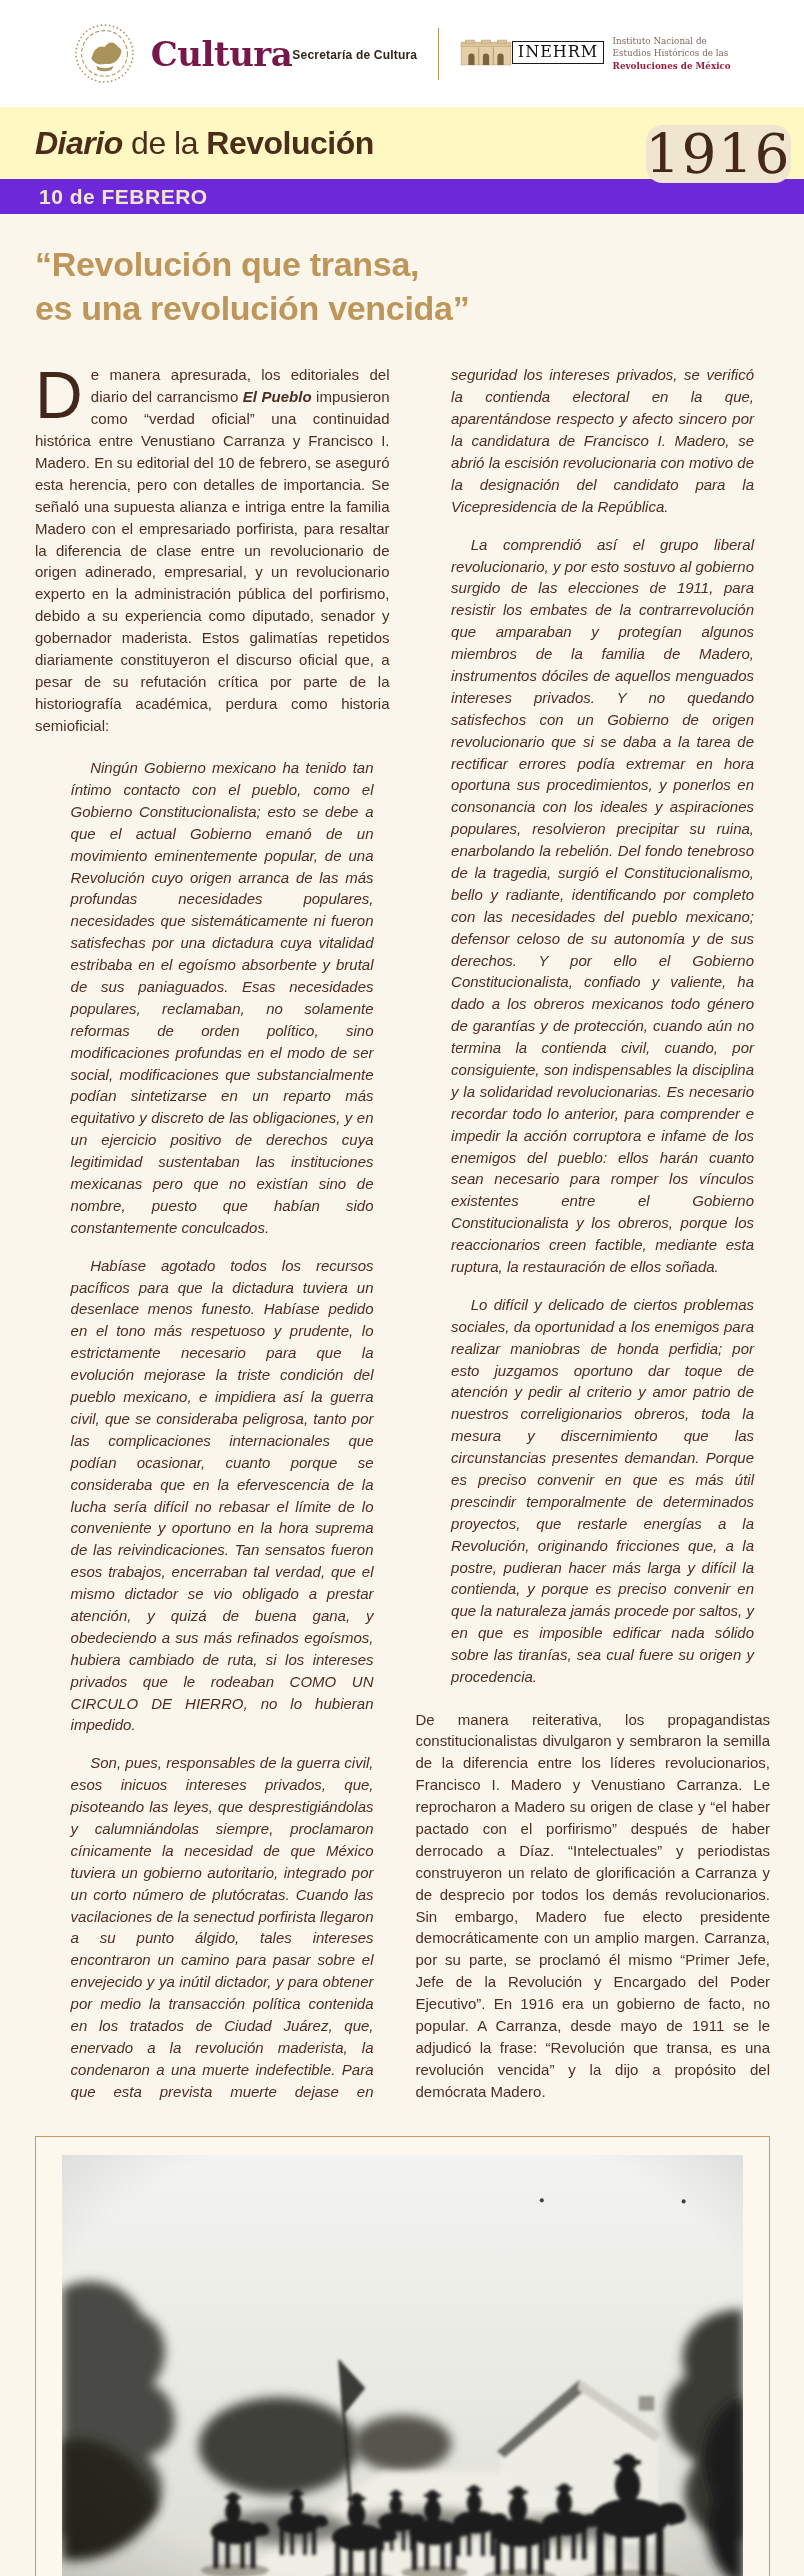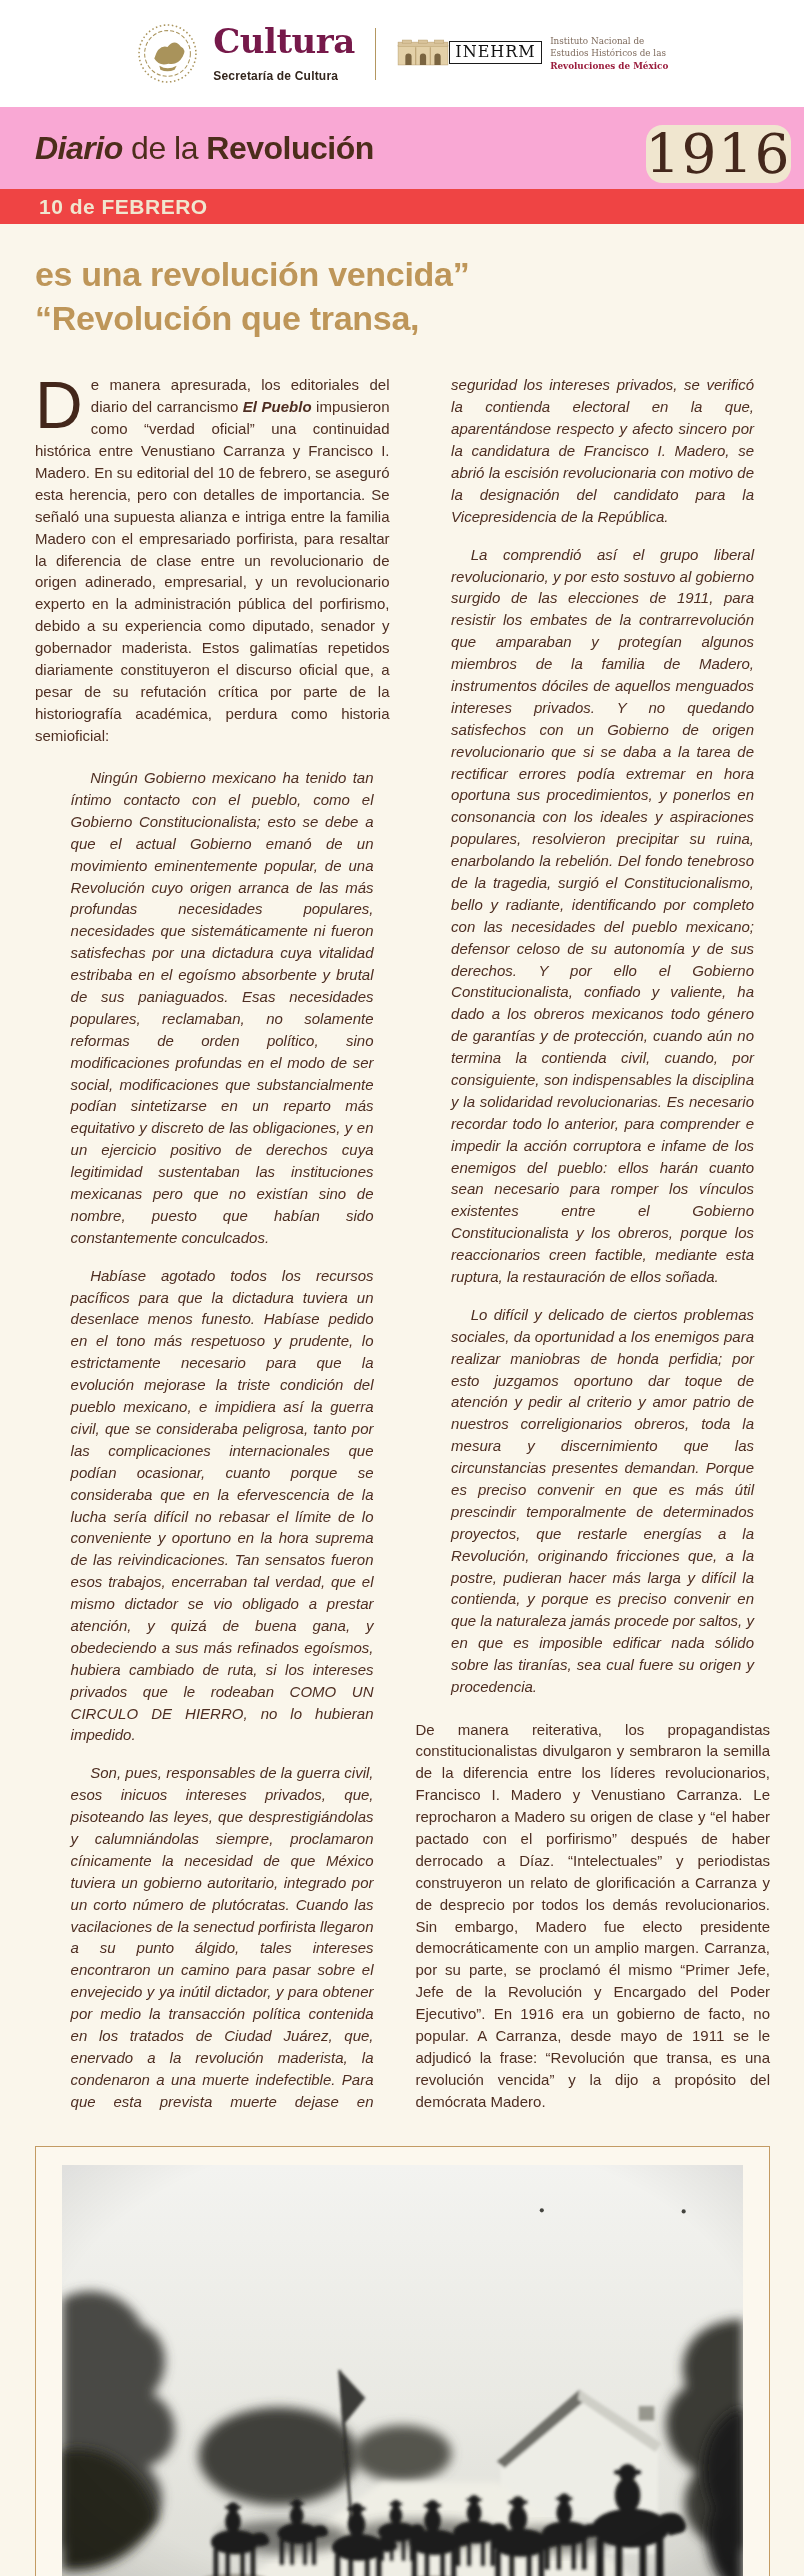--- a/index.html
+++ b/index.html
@@ -2,39 +2,39 @@
 <html lang="es" style="font-size:8.2px"><head>
 <meta charset="utf-8">
 <style>
   html,body{margin:0;padding:0;background:#FAF6EB;}
   .page{width:805px;min-height:2648px;margin:0 auto;background:#FAF6EB;
         font-family:"Liberation Sans",sans-serif;color:#4E2E22;overflow:hidden;}
 
   
   .top-header{height:107px;background:#FFFFFF;display:flex;align-items:center;justify-content:center;gap:15.5px;}
   .seal-svg{width:61px;height:61px;display:block;}
-  .cultura-block{display:flex;flex-direction:column;align-items:flex-start;}
+  .cultura-block{display:flex;flex-direction:row;align-items:flex-start;}
   .cultura-word{font-family:"DejaVu Serif",serif;font-weight:bold;font-size:34px;line-height:1;color:#76194A;letter-spacing:-0.5px;}
   .cultura-sub{font-size:12px;font-weight:bold;color:#33251C;margin-top:11px;letter-spacing:0.2px;}
   .header-divider{width:1px;height:52px;background:#B49761;margin:0 5.2px;}
   .inehrm-block{display:flex;align-items:center;gap:8.2px;}
   .inehrm-logo{display:flex;flex-direction:row;align-items:center;}
   .inehrm-box{border:1.5px solid #1A1A1A;padding:0.5px 5.2px 1.5px;font-family:"DejaVu Serif",serif;
               font-size:16px;letter-spacing:1px;color:#111;background:#fff;margin-top:-2.1px;}
   .inst-text{font-family:"DejaVu Serif",serif;font-size:8.8px;color:#7E6A5C;line-height:1.4;}
   .inst-maroon{color:#9A1C3C;font-weight:bold;}
 
   
   .banner{position:relative;}
-  .banner-tan{height:82px;background:#f9a8d4;display:flex;align-items:center;padding:0 35px;box-sizing:border-box;}
+  .banner-tan{height:72px;background:#fef9c3;display:flex;align-items:center;padding:0 35px;box-sizing:border-box;}
   .diario-title{font-size:32px;color:#4C2D1B;letter-spacing:-0.5px;white-space:nowrap;}
   .di-italic{font-weight:bold;font-style:italic;}
   .di-mid{font-weight:normal;}
   .di-bold{font-weight:bold;}
-  .banner-brown{height:35px;background:#ef4444;display:flex;align-items:center;padding:0 39px;box-sizing:border-box;}
+  .banner-brown{height:35px;background:#6d28d9;display:flex;align-items:center;padding:0 39px;box-sizing:border-box;}
   .date-text{color:#F0E6CF;font-size:21px;font-weight:bold;letter-spacing:0.5px;}
   .year-box{position:absolute;right:14.4px;top:18px;width:145px;height:58px;background:#F0E6CF;border-radius:16.5px;
             display:flex;align-items:center;justify-content:center;z-index:3;}
   .year-text{font-family:"DejaVu Serif",serif;font-size:55px;color:#44281C;letter-spacing:1.5px;line-height:1;}
 
   
   .article{padding:0 35px;}
   .headline{margin-top:28px;font-weight:bold;font-size:34px;line-height:1.3;color:#BE9659;letter-spacing:-0.3px;}
   .article-body{margin-top:34px;column-count:2;column-gap:26px;text-align:justify;
                 font-size:15px;line-height:1.46;color:#4E2E22;}
@@ -109,22 +109,22 @@
     <div class="banner-brown">
       <div class="date-text">10 de FEBRERO</div>
     </div>
     <div class="year-box">
       <div class="year-text">1916</div>
     </div>
   </div>
 
   <main class="article">
     <h1 class="headline">
+      <div>“Revolución que transa,</div>
       <div>es una revolución vencida”</div>
-      <div>“Revolución que transa,</div>
     </h1>
 
     <div class="article-body">
       <p class="p-first"><span class="dropcap">D</span><span>e manera apresurada, los editoriales del diario del carrancismo </span><span class="em-i">El Pueblo</span><span> impusieron como “verdad oficial” una continuidad histórica entre Venustiano Carranza y Francisco I. Madero. En su editorial del 10 de febrero, se aseguró esta herencia, pero con detalles de importancia. Se señaló una supuesta alianza e intriga entre la familia Madero con el empresariado porfirista, para resaltar la diferencia de clase entre un revolucionario de origen adinerado, empresarial, y un revolucionario experto en la administración pública del porfirismo, debido a su experiencia como diputado, senador y gobernador maderista. Estos galimatías repetidos diariamente constituyeron el discurso oficial que, a pesar de su refutación crítica por parte de la historiografía académica, perdura como historia semioficial:</span></p>
 
       <blockquote class="quote">
         <p>Ningún Gobierno mexicano ha tenido tan íntimo contacto con el pueblo, como el Gobierno Constitucionalista; esto se debe a que el actual Gobierno emanó de un movimiento eminentemente popular, de una Revolución cuyo origen arranca de las más profundas necesidades populares, necesidades que sistemáticamente ni fueron satisfechas por una dictadura cuya vitalidad estribaba en el egoísmo absorbente y brutal de sus paniaguados. Esas necesidades populares, reclamaban, no solamente reformas de orden político, sino modificaciones profundas en el modo de ser social, modificaciones que substancialmente podían sintetizarse en un reparto más equitativo y discreto de las obligaciones, y en un ejercicio positivo de derechos cuya legitimidad sustentaban las instituciones mexicanas pero que no existían sino de nombre, puesto que habían sido constantemente conculcados.</p>
         <p>Habíase agotado todos los recursos pacíficos para que la dictadura tuviera un desenlace menos funesto. Habíase pedido en el tono más respetuoso y prudente, lo estrictamente necesario para que la evolución mejorase la triste condición del pueblo mexicano, e impidiera así la guerra civil, que se consideraba peligrosa, tanto por las complicaciones internacionales que podían ocasionar, cuanto porque se consideraba que en la efervescencia de la lucha sería difícil no rebasar el límite de lo conveniente y oportuno en la hora suprema de las reivindicaciones. Tan sensatos fueron esos trabajos, encerraban tal verdad, que el mismo dictador se vio obligado a prestar atención, y quizá de buena gana, y obedeciendo a sus más refinados egoísmos, hubiera cambiado de ruta, si los intereses privados que le rodeaban COMO UN CIRCULO DE HIERRO, no lo hubieran impedido.</p>
         <p>Son, pues, responsables de la guerra civil, esos inicuos intereses privados, que, pisoteando las leyes, que desprestigiándolas y calumniándolas siempre, proclamaron cínicamente la necesidad de que México tuviera un gobierno autoritario, integrado por un corto número de plutócratas. Cuando las vacilaciones de la senectud porfirista llegaron a su punto álgido, tales intereses encontraron un camino para pasar sobre el envejecido y ya inútil dictador, y para obtener por medio la transacción política contenida en los tratados de Ciudad Juárez, que, enervado a la revolución maderista, la condenaron a una muerte indefectible. Para que esta prevista muerte dejase en seguridad los intereses privados, se verificó la contienda electoral en la que, aparentándose respecto y afecto sincero por la candidatura de Francisco I. Madero, se abrió la escisión revolucionaria con motivo de la designación del candidato para la Vicepresidencia de la República.</p>
         <p>La comprendió así el grupo liberal revolucionario, y por esto sostuvo al gobierno surgido de las elecciones de 1911, para resistir los embates de la contrarrevolución que amparaban y protegían algunos miembros de la familia de Madero, instrumentos dóciles de aquellos menguados intereses privados. Y no quedando satisfechos con un Gobierno de origen revolucionario que si se daba a la tarea de rectificar errores podía extremar en hora oportuna sus procedimientos, y ponerlos en consonancia con los ideales y aspiraciones populares, resolvieron precipitar su ruina, enarbolando la rebelión. Del fondo tenebroso de la tragedia, surgió el Constitucionalismo, bello y radiante, identificando por completo con las necesidades del pueblo mexicano; defensor celoso de su autonomía y de sus derechos. Y por ello el Gobierno Constitucionalista, confiado y valiente, ha dado a los obreros mexicanos todo género de garantías y de protección, cuando aún no termina la contienda civil, cuando, por consiguiente, son indispensables la disciplina y la solidaridad revolucionarias. Es necesario recordar todo lo anterior, para comprender e impedir la acción corruptora e infame de los enemigos del pueblo: ellos harán cuanto sean necesario para romper los vínculos existentes entre el Gobierno Constitucionalista y los obreros, porque los reaccionarios creen factible, mediante esta ruptura, la restauración de ellos soñada.</p>

